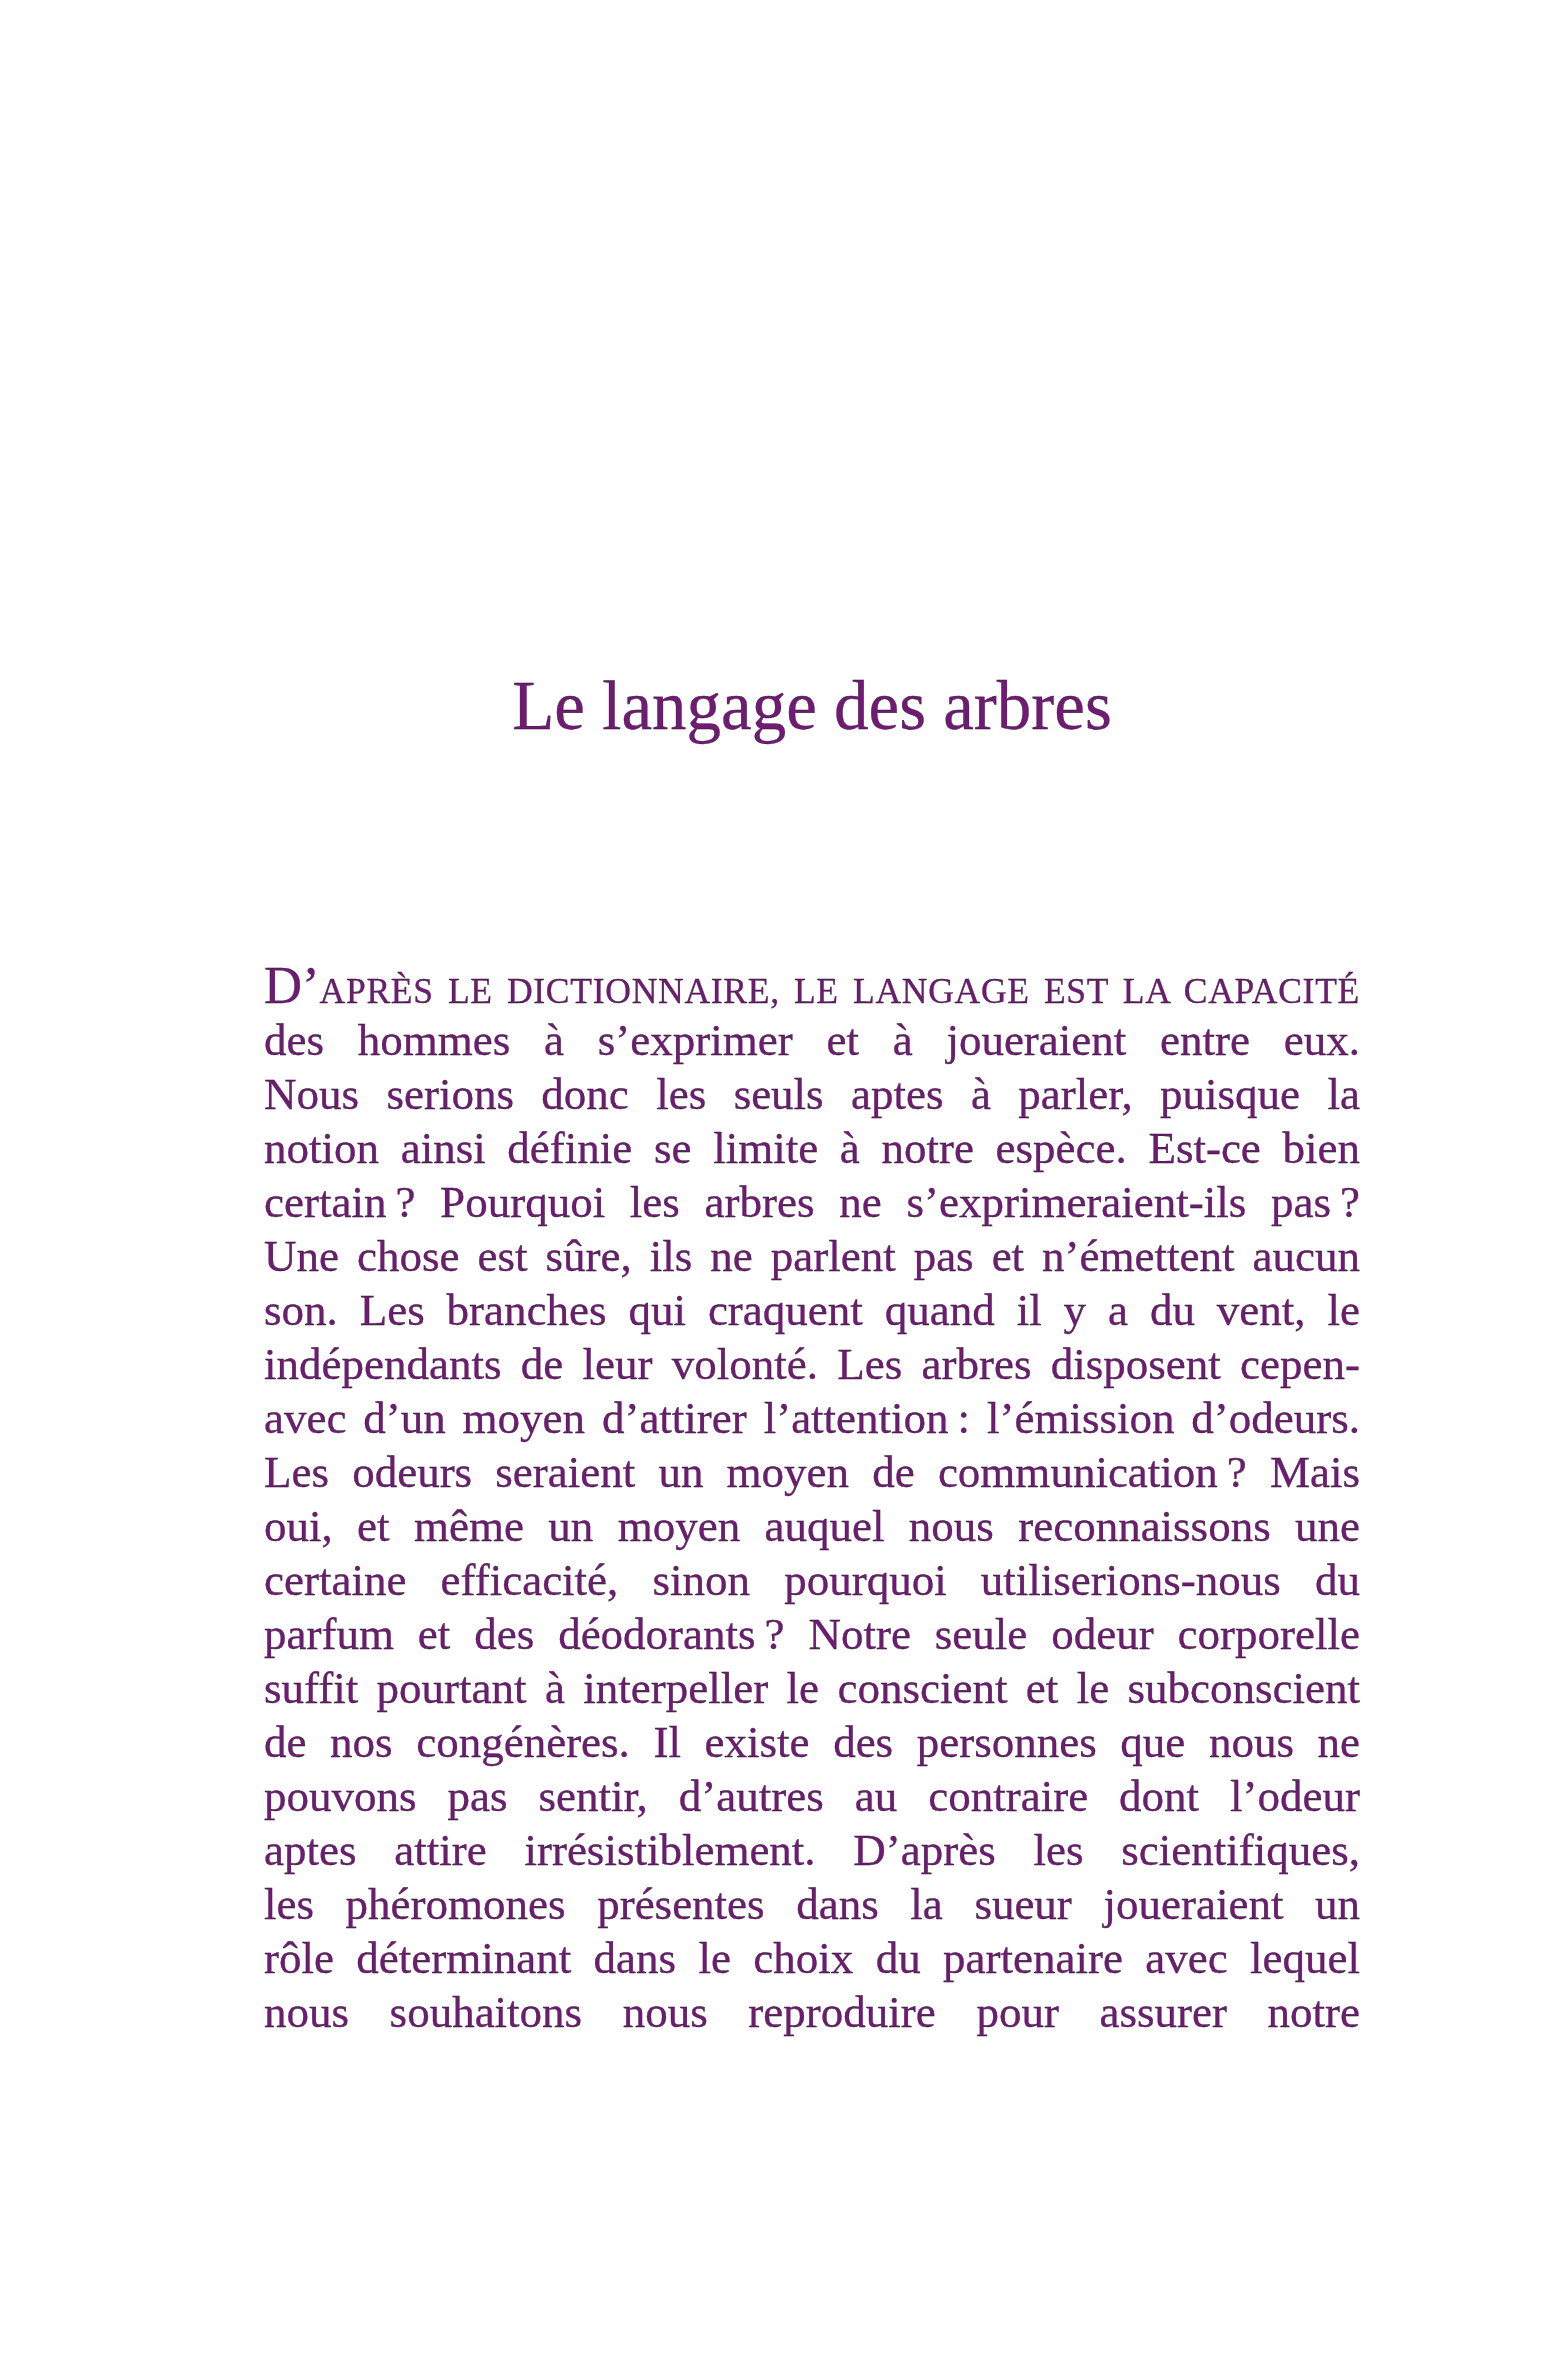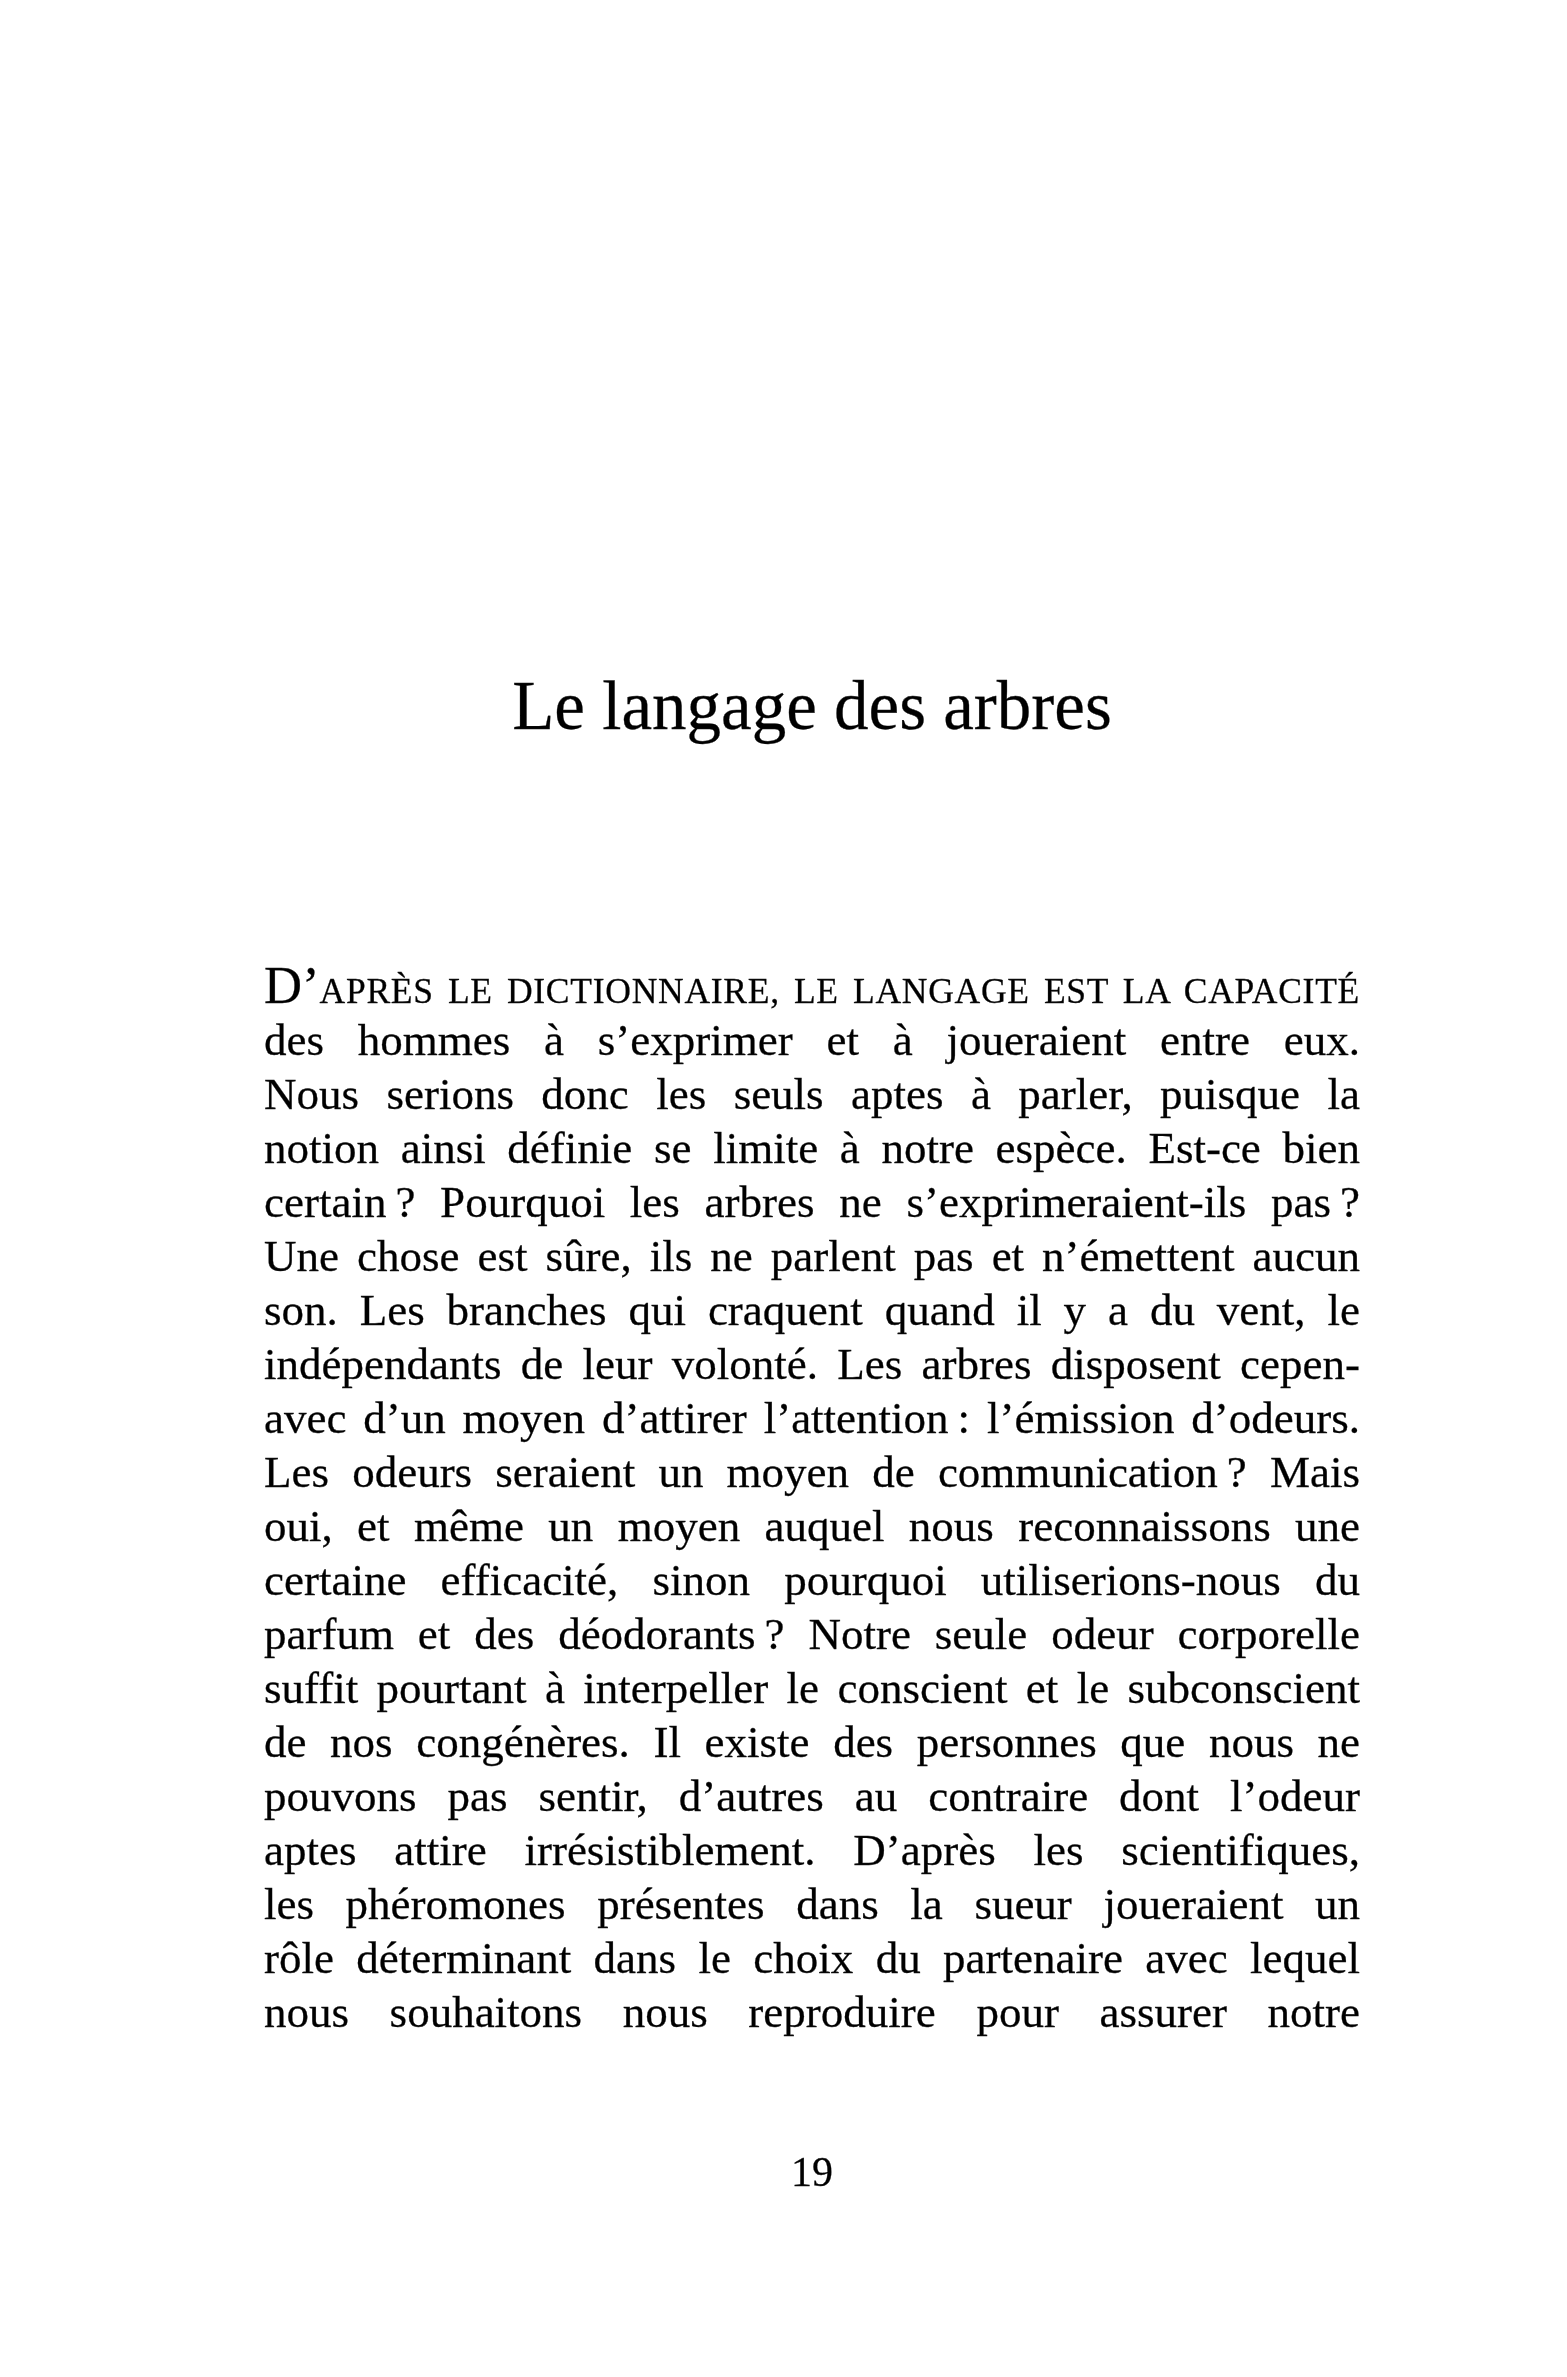--- a/index.html
+++ b/index.html
@@ -7,21 +7,21 @@
     padding: 0;
     background: #ffffff;
   }
   .page {
     position: relative;
     width: 1567px;
     height: 2378px;
     background: #ffffff;
     overflow: hidden;
     font-family: "Liberation Serif", "DejaVu Serif", serif;
-    color: #000000;
+    color: #701a75;
     -webkit-text-stroke: 0.3px #1c1c1c;
   }
   .chapter-title {
     position: absolute;
     left: 264px;
     top: 672px;
     width: 1096px;
     margin: 0;
     font-size: 69px;
     font-weight: normal;
@@ -88,16 +88,15 @@
         <div class="pline">suffit pourtant à interpeller le conscient et le subconscient</div>
         <div class="pline">de nos congénères. Il existe des personnes que nous ne</div>
         <div class="pline">pouvons pas sentir, d’autres au contraire dont l’odeur</div>
         <div class="pline">aptes attire irrésistiblement. D’après les scientifiques,</div>
         <div class="pline">les phéromones présentes dans la sueur joueraient un</div>
         <div class="pline">rôle déterminant dans le choix du partenaire avec lequel</div>
         <div class="pline">nous souhaitons nous reproduire pour assurer notre</div>
       </div>
   </div>
 
-  <div class="page-number">19</div>
 
 </div>
 
 
 </body></html>

